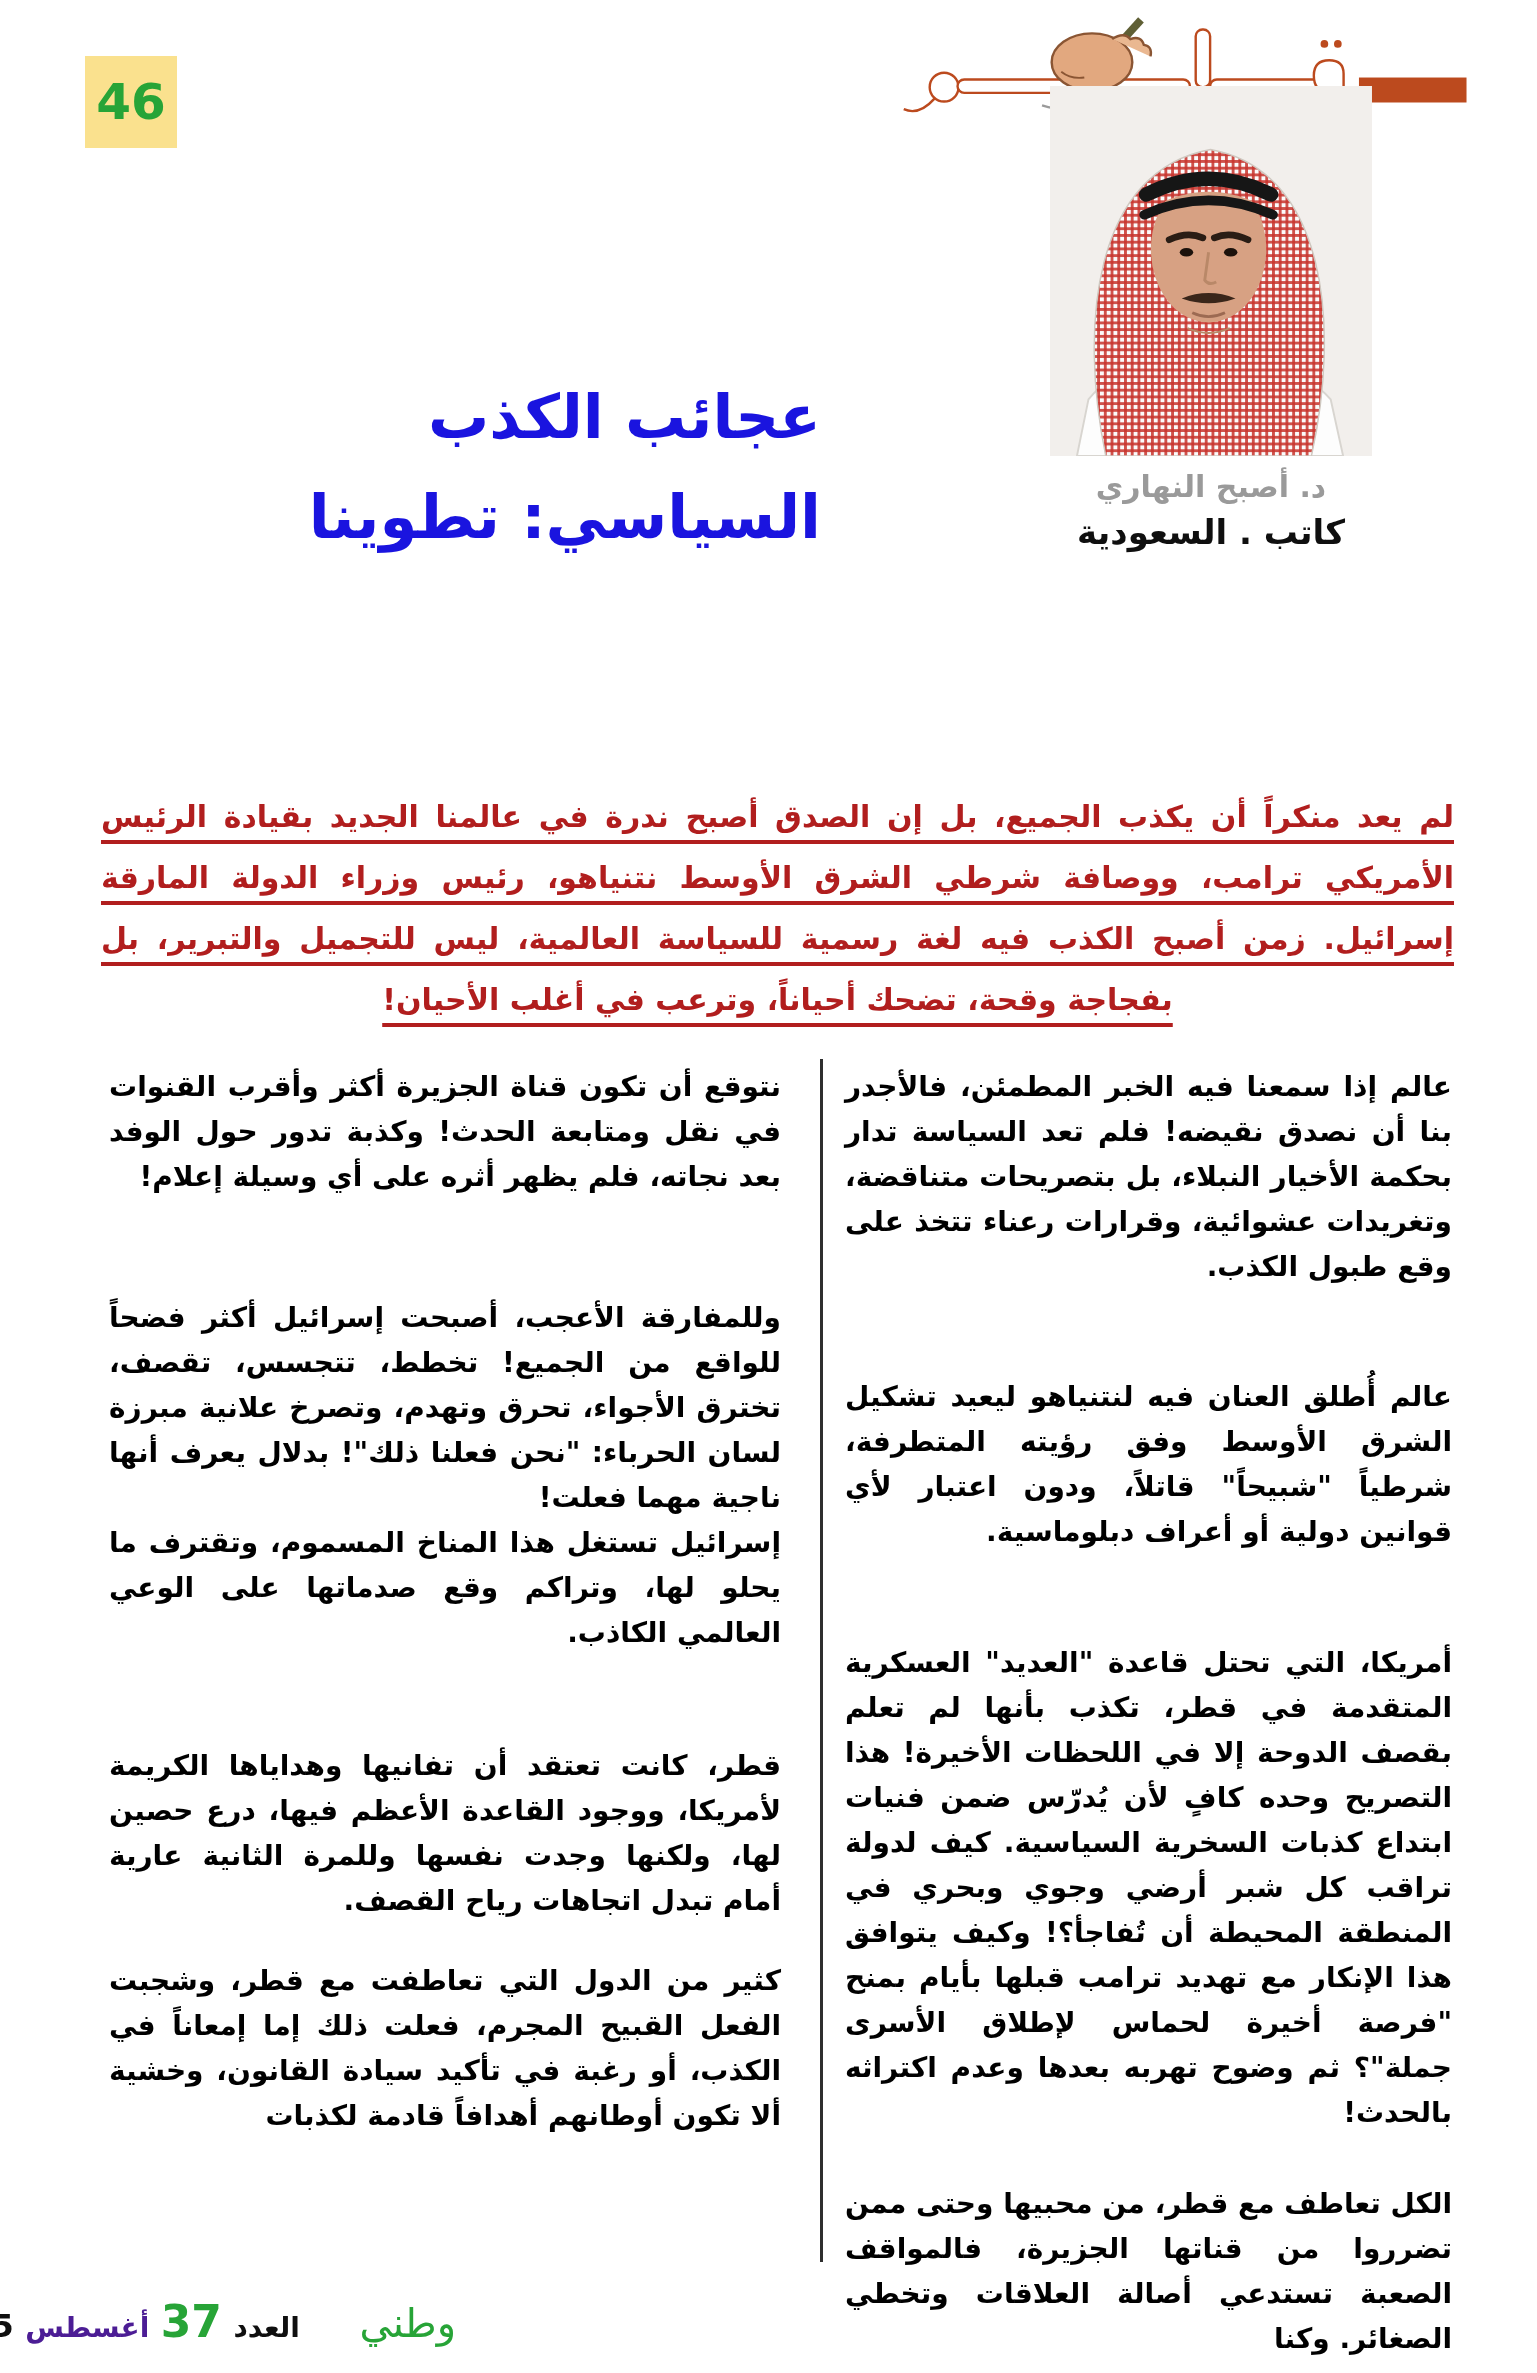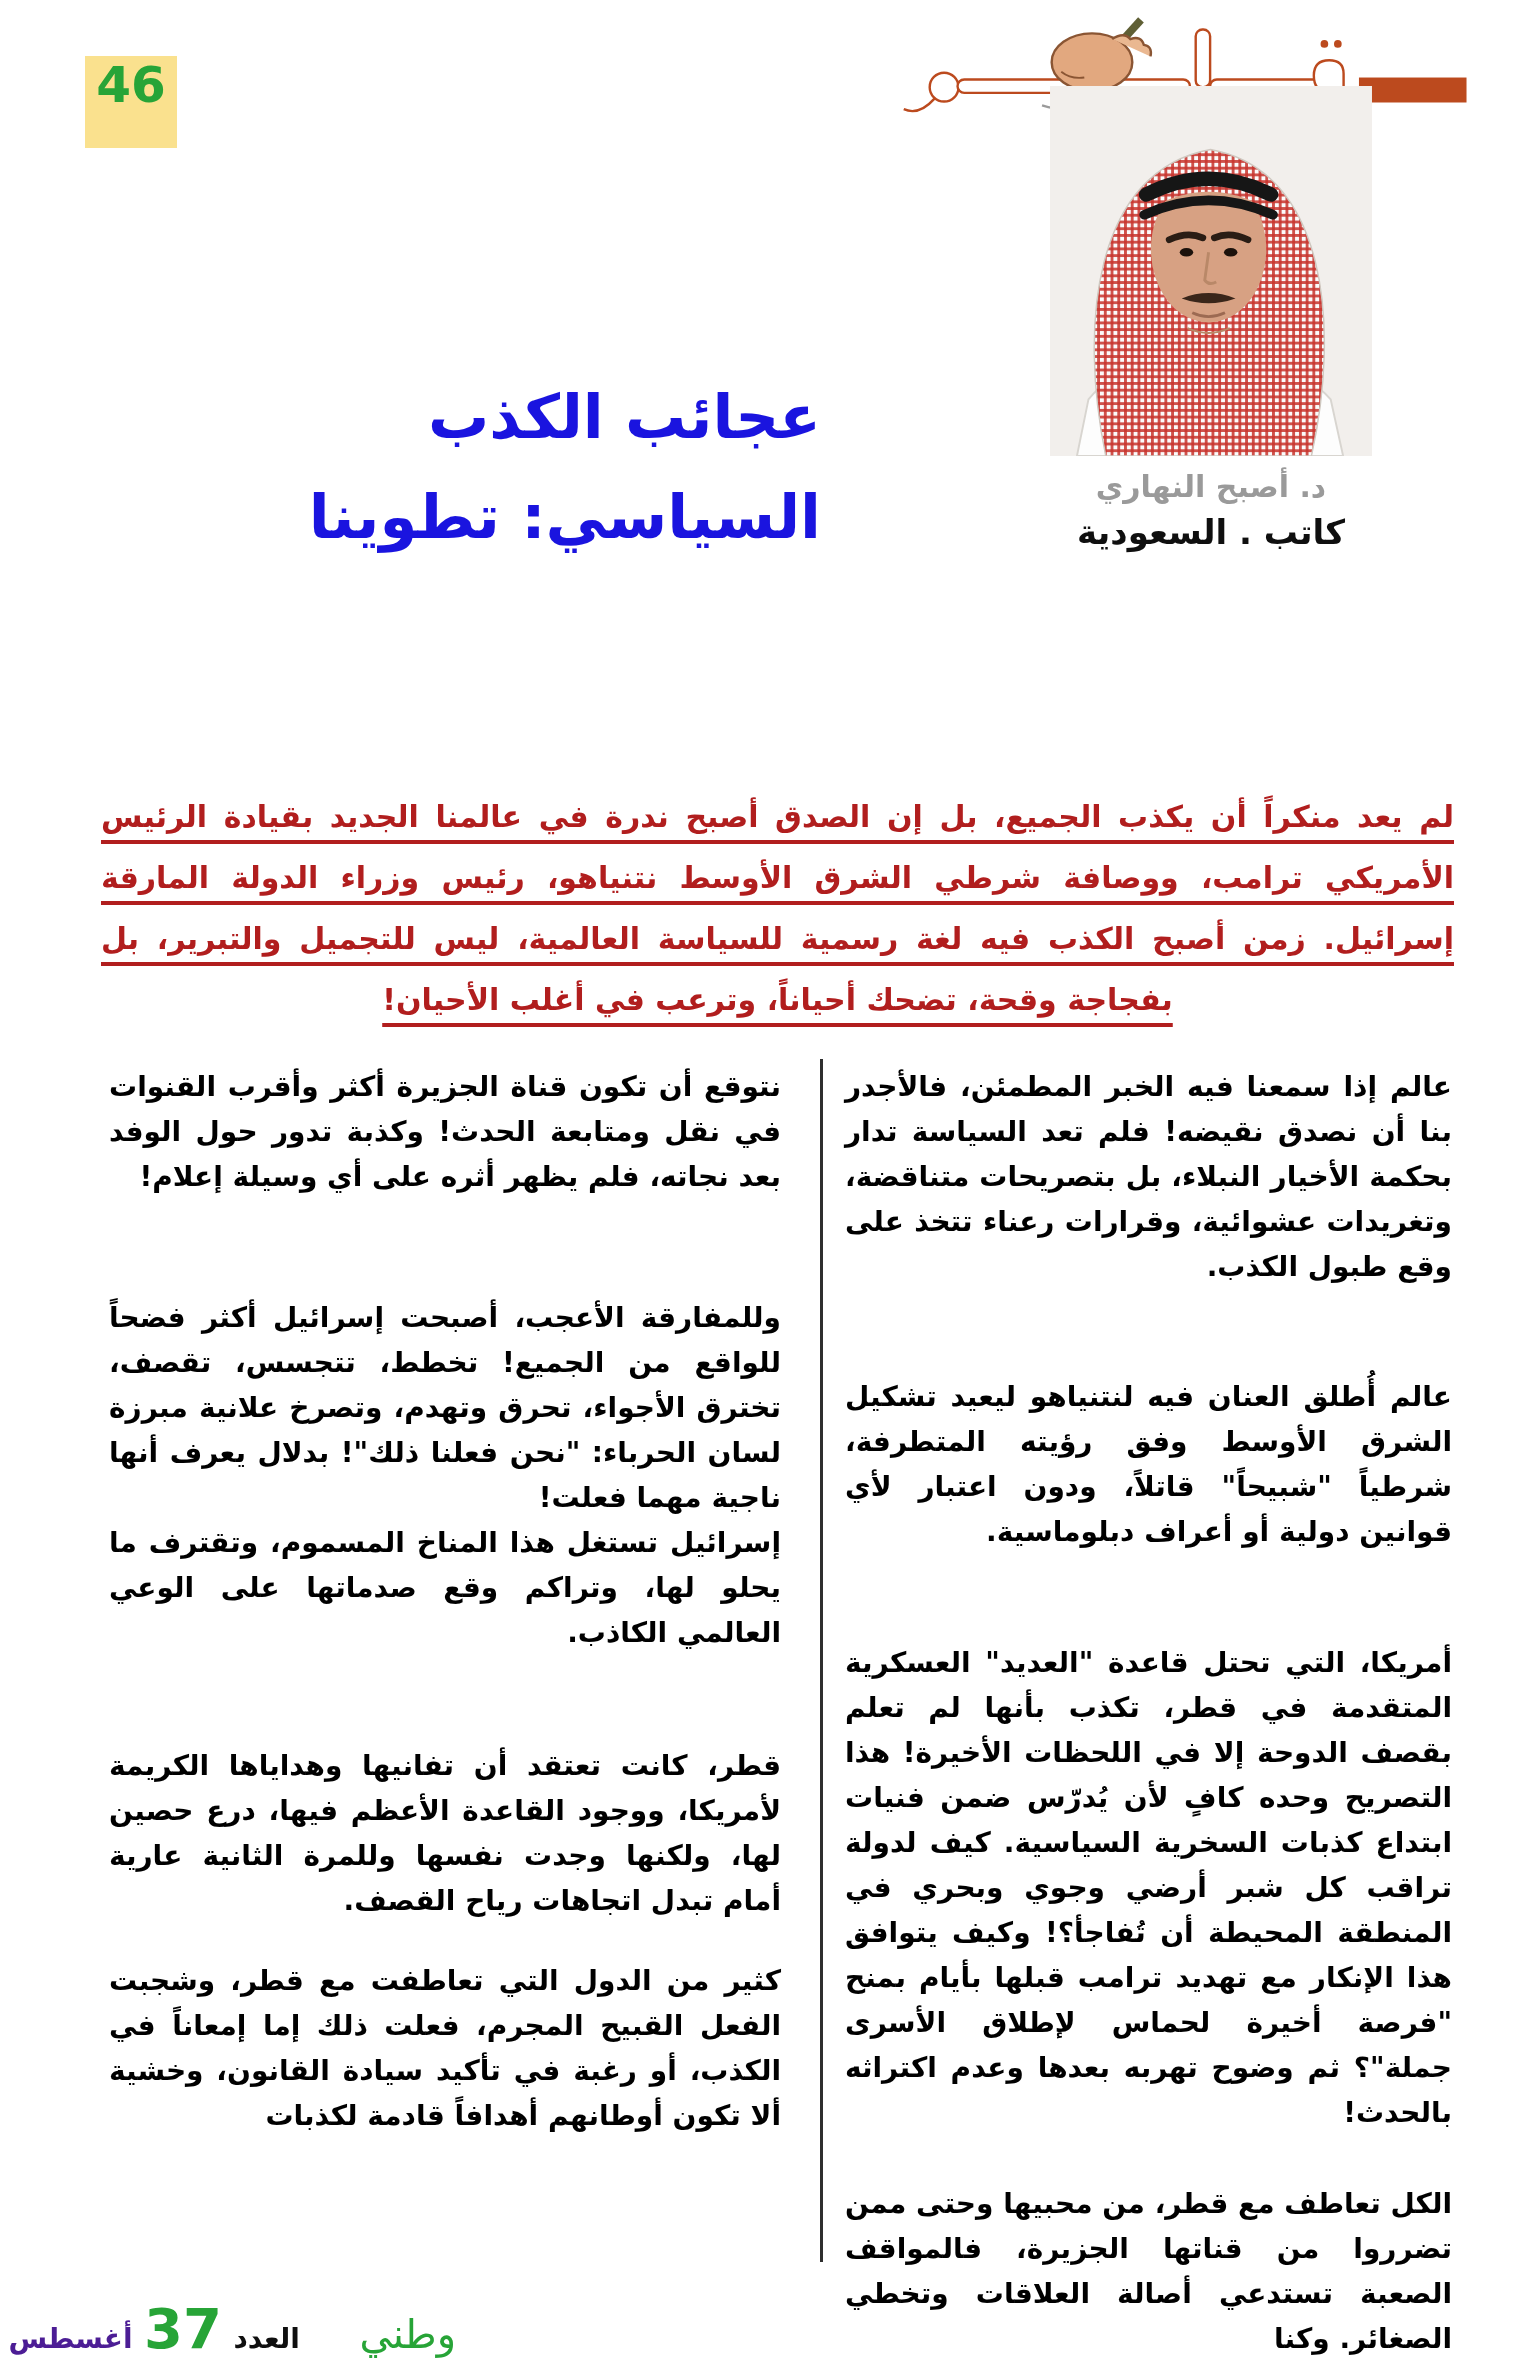--- a/index.html
+++ b/index.html
@@ -2,21 +2,21 @@
 <html lang="ar"><head>
 <meta charset="utf-8">
 <style>
   html,body{margin:0;padding:0;background:#ffffff;}
   .page{
     position:relative;width:1537px;height:2374px;background:#ffffff;
     font-family:"DejaVu Sans",sans-serif;overflow:hidden;
   }
   .page-num-box{
     position:absolute;left:85px;top:56px;width:92px;height:92px;
-    background:#FAE18E;color:#27A437;display:flex;align-items:flex-start;justify-content:center;
+    background:#FAE18E;color:#27A437;display:flex;align-items:center;justify-content:center;
     font-size:50px;font-weight:bold;
   }
   .masthead{position:absolute;left:898px;top:11.5px;width:581px;height:108px;}
   .article-title{
     position:absolute;left:149px;top:367px;width:672px;
     direction:rtl;color:#1A14DF;
     font-size:61px;font-weight:bold;line-height:100px;
   }
   .portrait{position:absolute;left:1050px;top:86px;width:322px;height:370px;}
   .author-name{
@@ -50,21 +50,21 @@
   .col-divider{
     position:absolute;left:820px;top:1059px;width:2.9px;height:1203px;background:#2e2e2e;
   }
   .page-footer{
     position:absolute;left:53px;top:2296px;width:403px;
     direction:rtl;display:flex;align-items:baseline;justify-content:flex-start;gap:11.5px;
     white-space:nowrap;
   }
   .f-brand{color:#27A437;font-size:40px;font-weight:normal;margin-left:48px;}
   .f-issue-label{color:#0f0f0f;font-size:28px;font-weight:bold;}
-  .f-number{color:#27A437;font-size:56px;font-weight:bold;}
+  .f-number{color:#27A437;font-size:44px;font-weight:bold;}
   .f-month{color:#4c1d95;font-size:28px;font-weight:bold;}
   .f-year{color:#0f0f0f;font-size:32px;font-weight:bold;}
 </style>
 </head>
 <body>
 
 <div class="page">
 
   <div class="page-num-box">
     <span>46</span>

